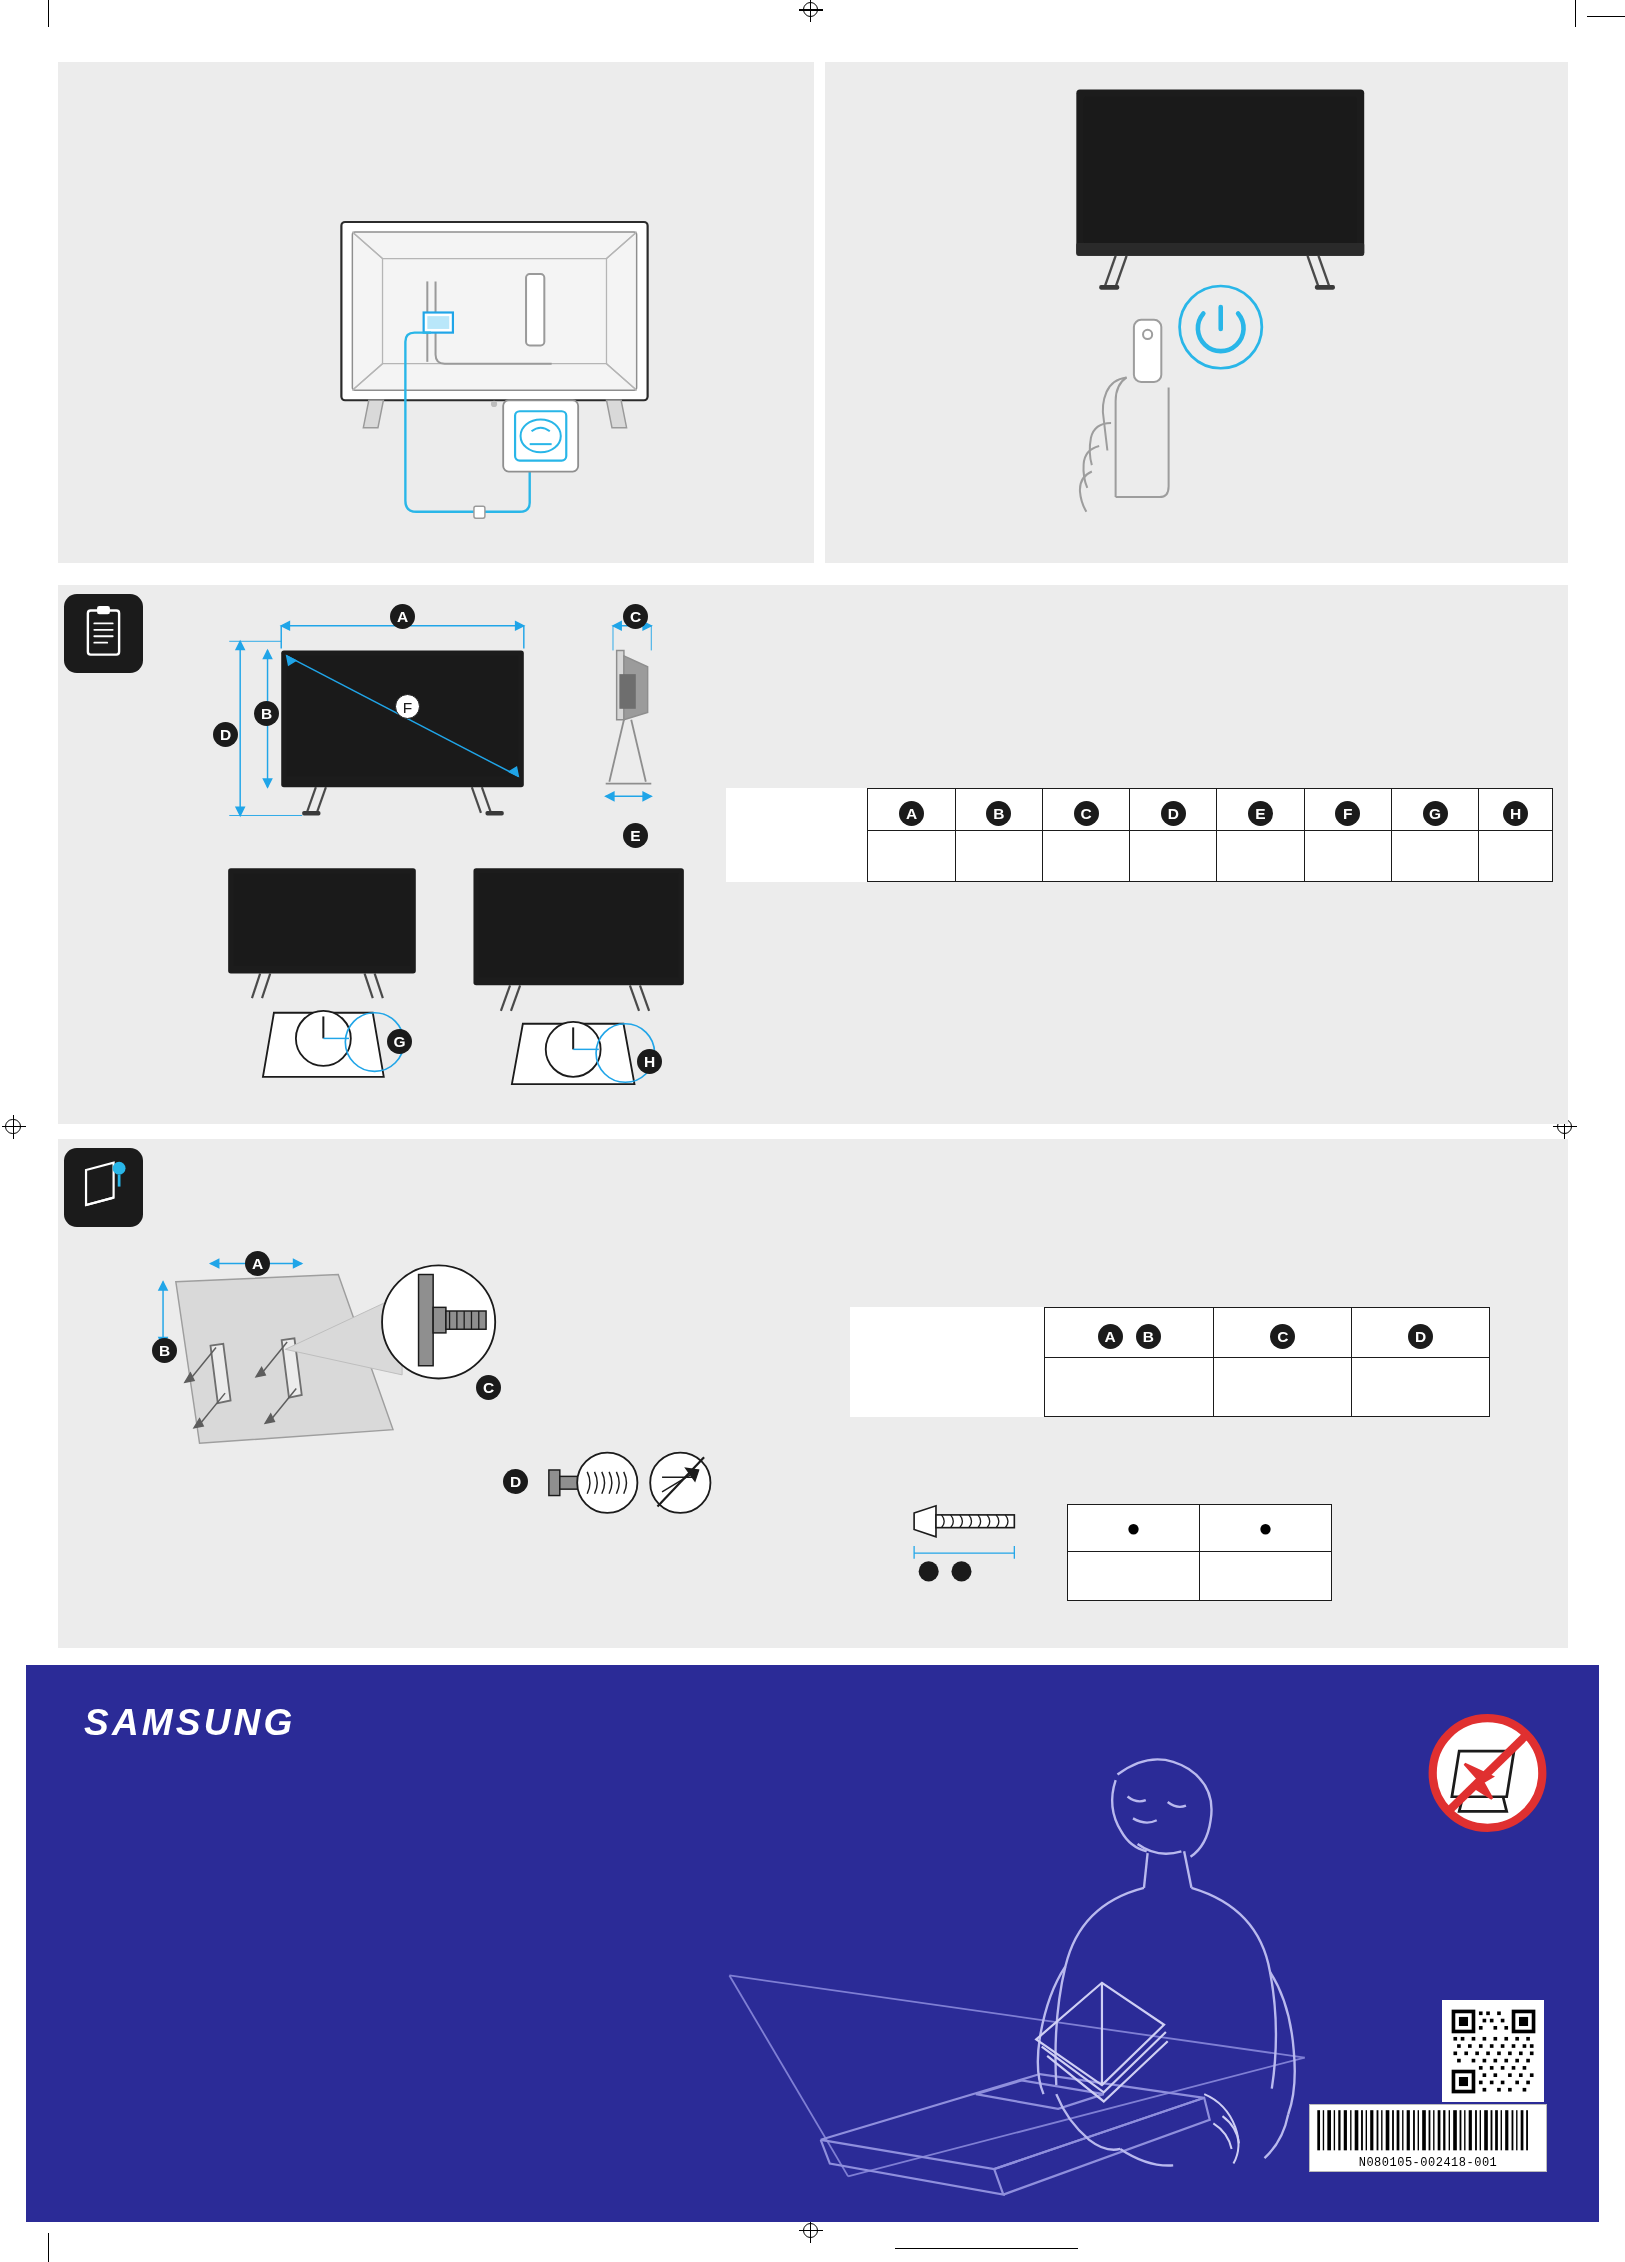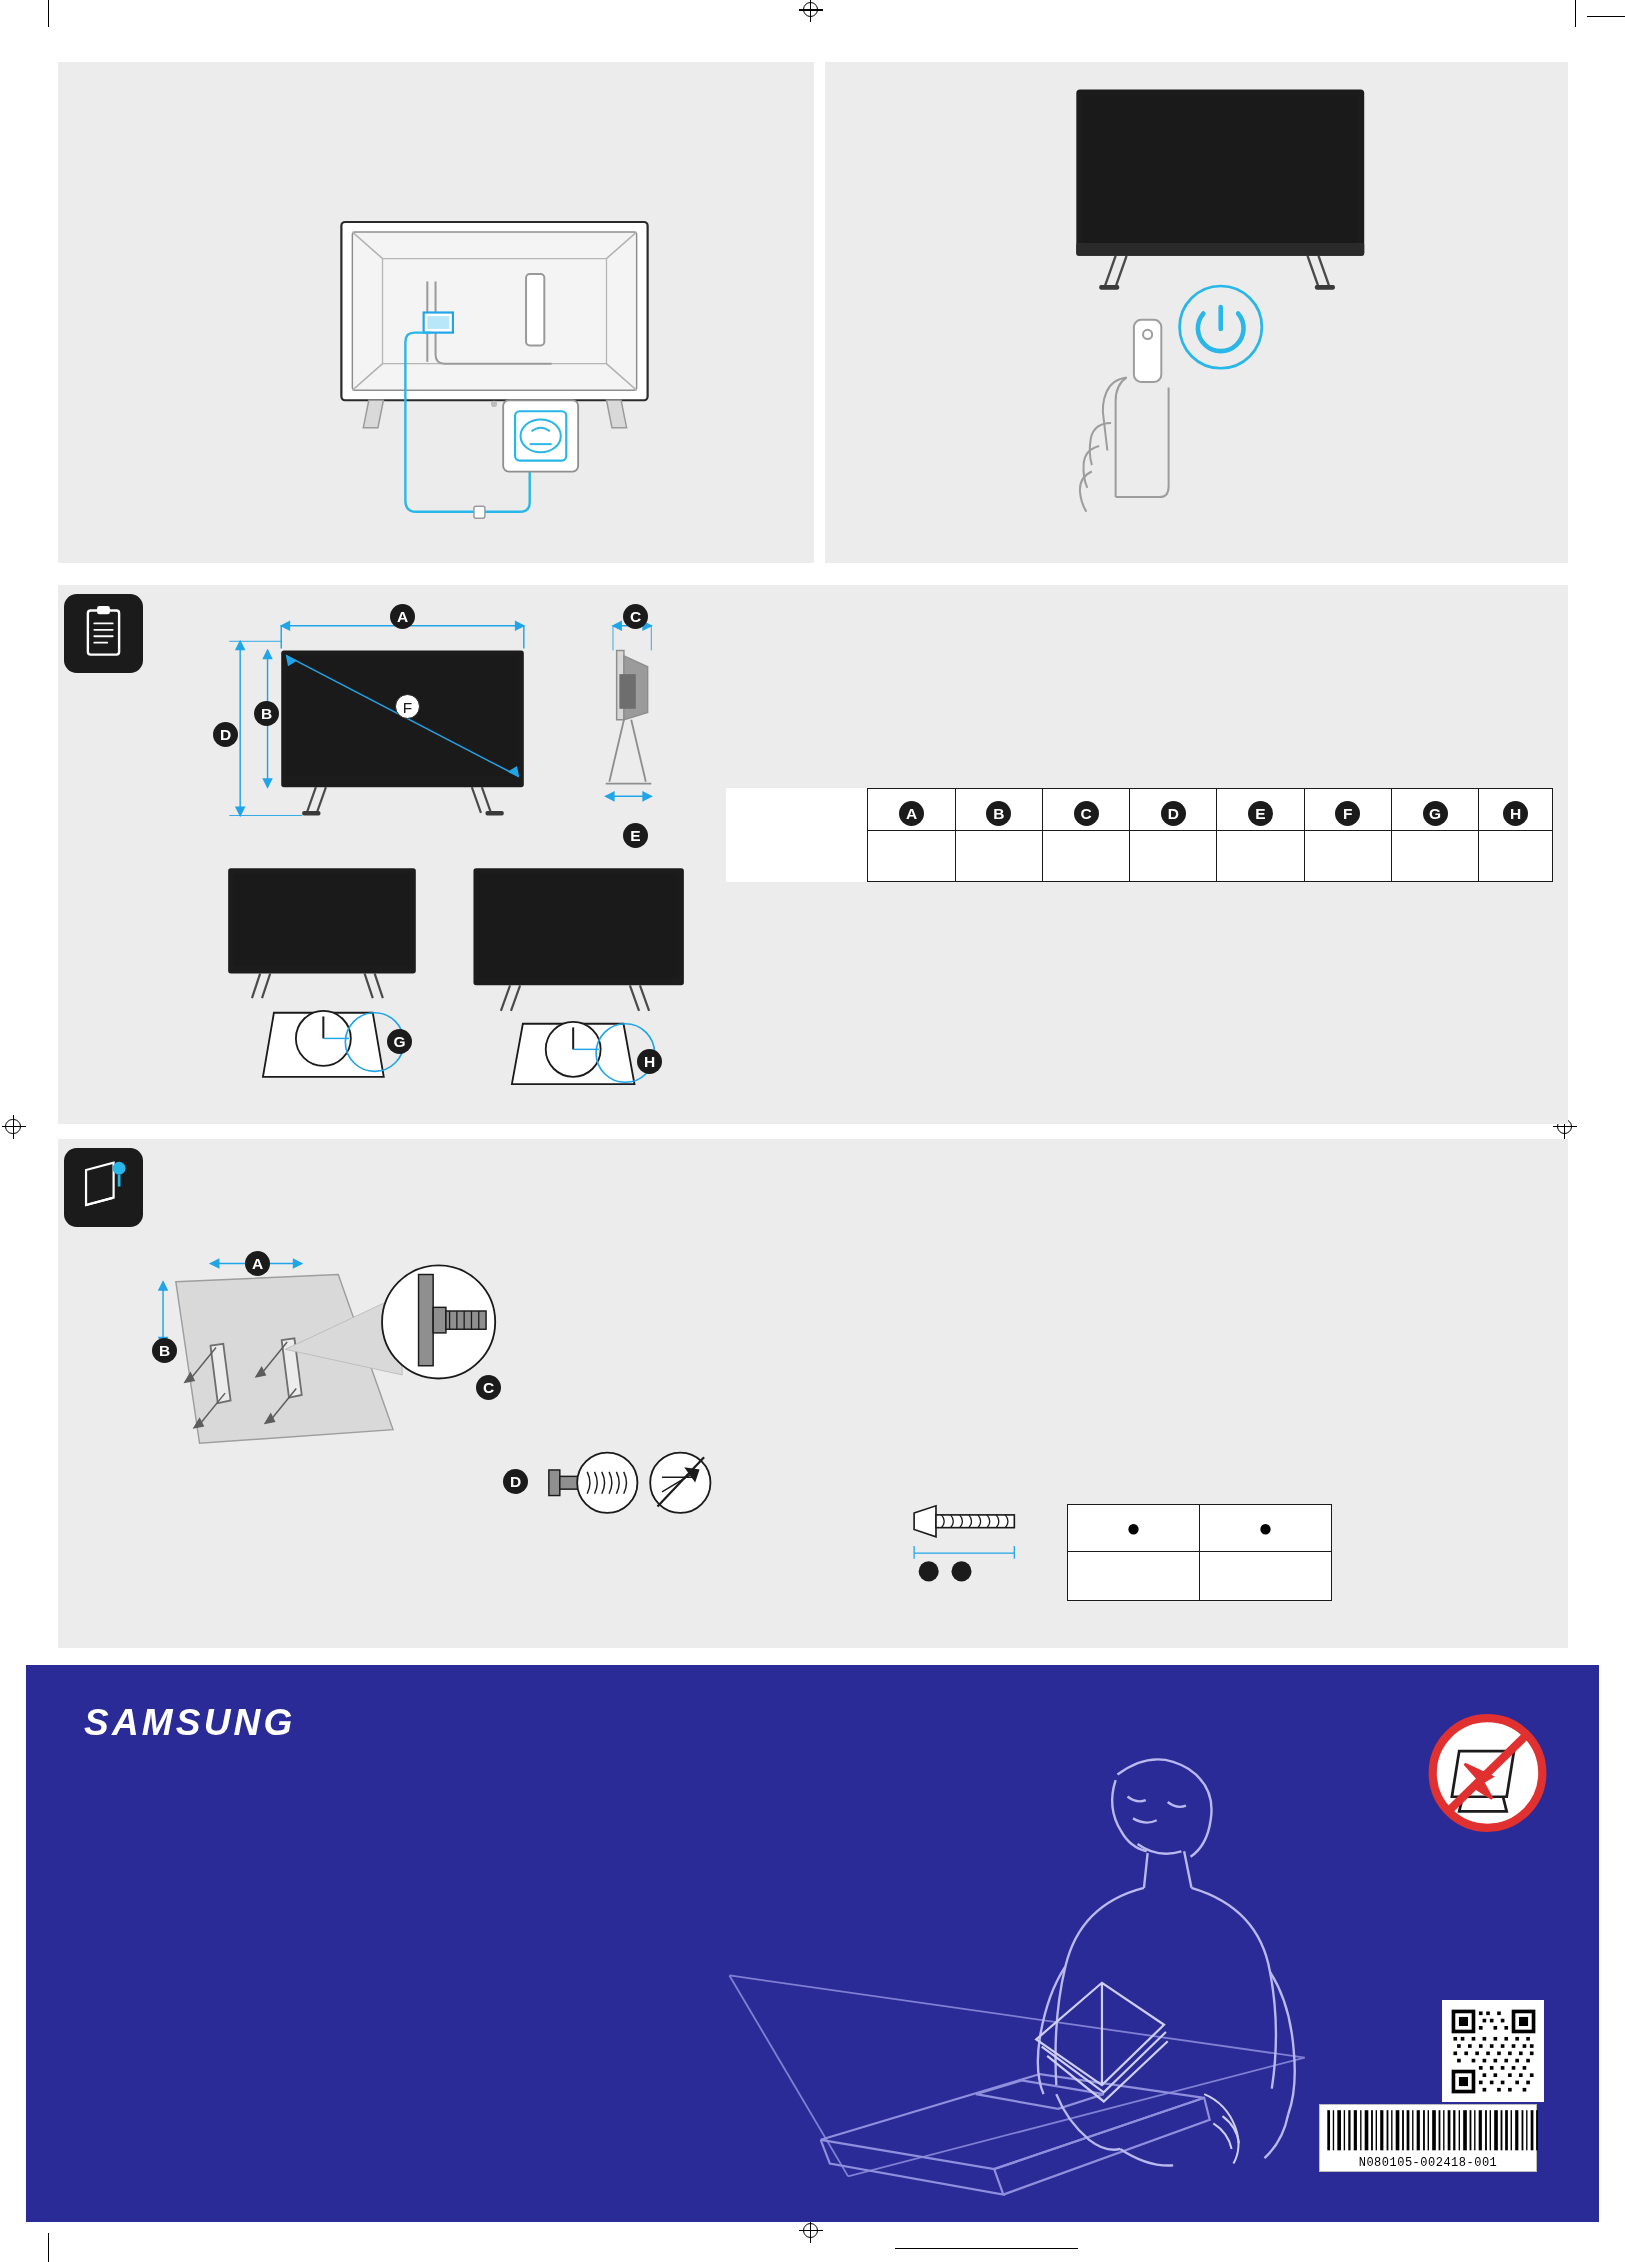--- a/index.html
+++ b/index.html
@@ -493,20 +493,39 @@
       <g stroke="#1b1b1b" stroke-width="1.6" fill="none">
         <path d="M160 62 L200 38"></path>
         <path d="M160 46 L196 46"></path>
         <path d="M186 36 L200 38 L196 50 Z" fill="#1b1b1b"></path>
       </g>
       <line x1="155" y1="78" x2="206" y2="24" stroke="#1b1b1b" stroke-width="2.4"></line>
     </svg>
   </div>
   <div class="lbl-circle" style="left:503px; top:1469px;">D</div>
 
+  <table class="spec" style="left:850px; top:1307px; width:640px;">
+    <tbody>
+        <tr>
+      <td style="width:196px; height:48px; border:none;"></td>
+      <td style="width:169px;">
+        <span class="lbl-circle" style="position:relative; display:inline-block; top:3.7px;">A</span>
+        <span class="lbl-circle" style="position:relative; display:inline-block; top:3.7px; margin-left:9.1px;">B</span>
+      </td>
+      <td style="width:137px;"><span class="lbl-circle" style="position:relative; display:inline-block; top:3.7px;">C</span></td>
+      <td style="width:137px;"><span class="lbl-circle" style="position:relative; display:inline-block; top:3.7px;">D</span></td>
+    </tr>
+    <tr>
+      <td style="height:57px; border-left:none; border-bottom:none; border-top:none;"></td>
+      <td></td>
+      <td></td>
+      <td></td>
+    </tr>
+  </tbody>
+    </table>
 
   <div style="position:absolute; left:905px; top:1489px; width:164px; height:101px;">
     <svg width="164" height="101" viewBox="0 0 180 110">
       <g fill="#ffffff" stroke="#1b1b1b" stroke-width="1.8">
         <path d="M10 26 L34 18 L34 52 L10 44 Z"></path>
         <rect x="34" y="28" width="86" height="14"></rect>
       </g>
       <g stroke="#1b1b1b" stroke-width="1.4" fill="none">
         <path d="M40 28 q6 7 0 14"></path>
           <path d="M50 28 q6 7 0 14"></path>
@@ -594,21 +613,21 @@
         <path d="M36 96 L96 96 L104 46 L44 46 Z"></path>
         <path d="M50 60 L66 78 L58 84 L80 98 L70 80 L80 74 Z" fill="#e03030" stroke="#e03030"></path>
         <path d="M48 96 L44 112 L96 112 L92 96"></path>
       </g>
       <line x1="32" y1="112" x2="118" y2="28" stroke="#e03030" stroke-width="9"></line>
     </svg>
   </div>
 
   <div class="samsung-logo" style="left:84px; top:1702px;font-style:italic;">SAMSUNG</div>
 
-  <div class="barcode-box" style="left:1309px; top:2104px; width:218px; height:68px;margin-left:10px;">
+  <div class="barcode-box" style="left:1309px; top:2104px; width:238px; height:68px;">
     <svg width="228" height="46" viewBox="0 0 250 50" style="position:absolute; left:0; top:4.6px;">
       <g fill="#000">
         <rect x="8" y="0" width="3" height="44"></rect>
           <rect x="14" y="0" width="1.5" height="44"></rect>
         <rect x="19" y="0" width="4" height="44"></rect>
           <rect x="26" y="0" width="1.5" height="44"></rect>
         <rect x="31" y="0" width="2.5" height="44"></rect>
           <rect x="37" y="0" width="3.5" height="44"></rect>
         <rect x="44" y="0" width="1.5" height="44"></rect>
           <rect x="49" y="0" width="4" height="44"></rect>

